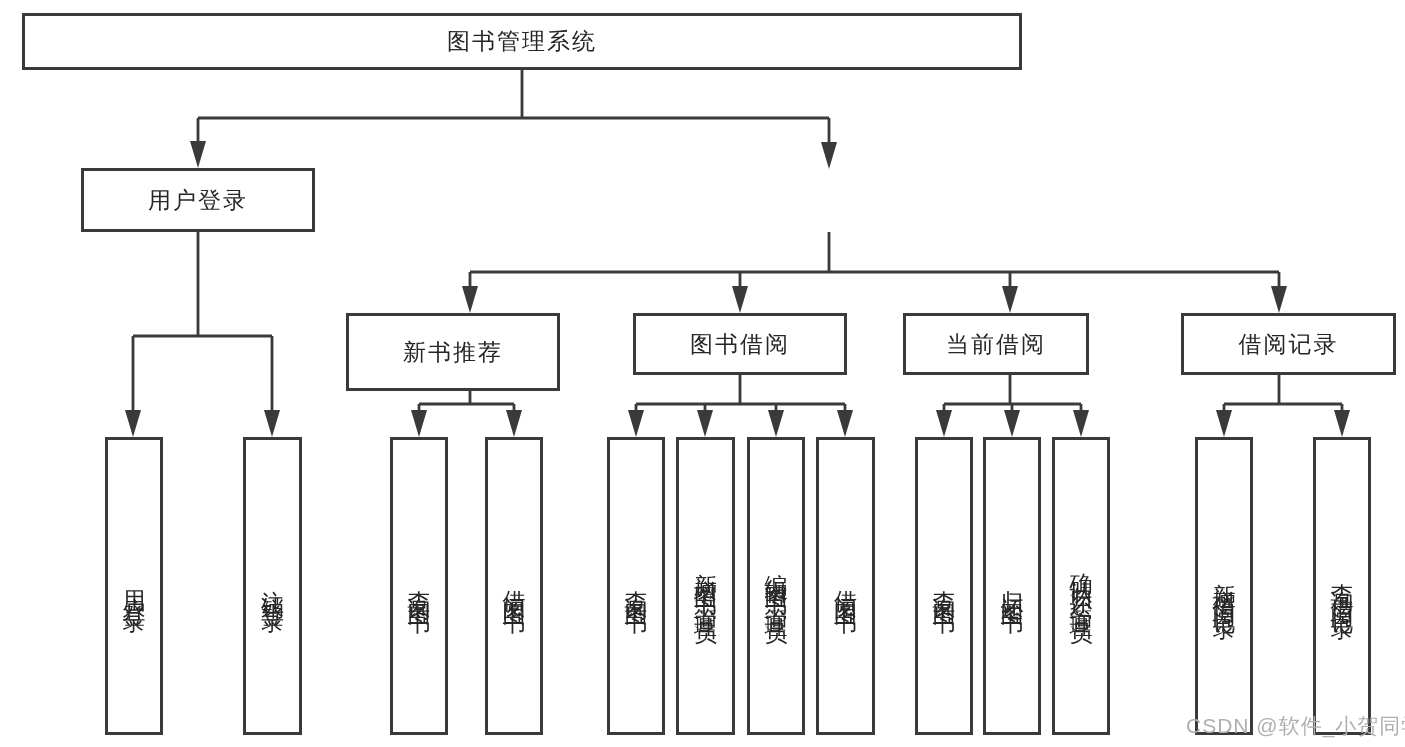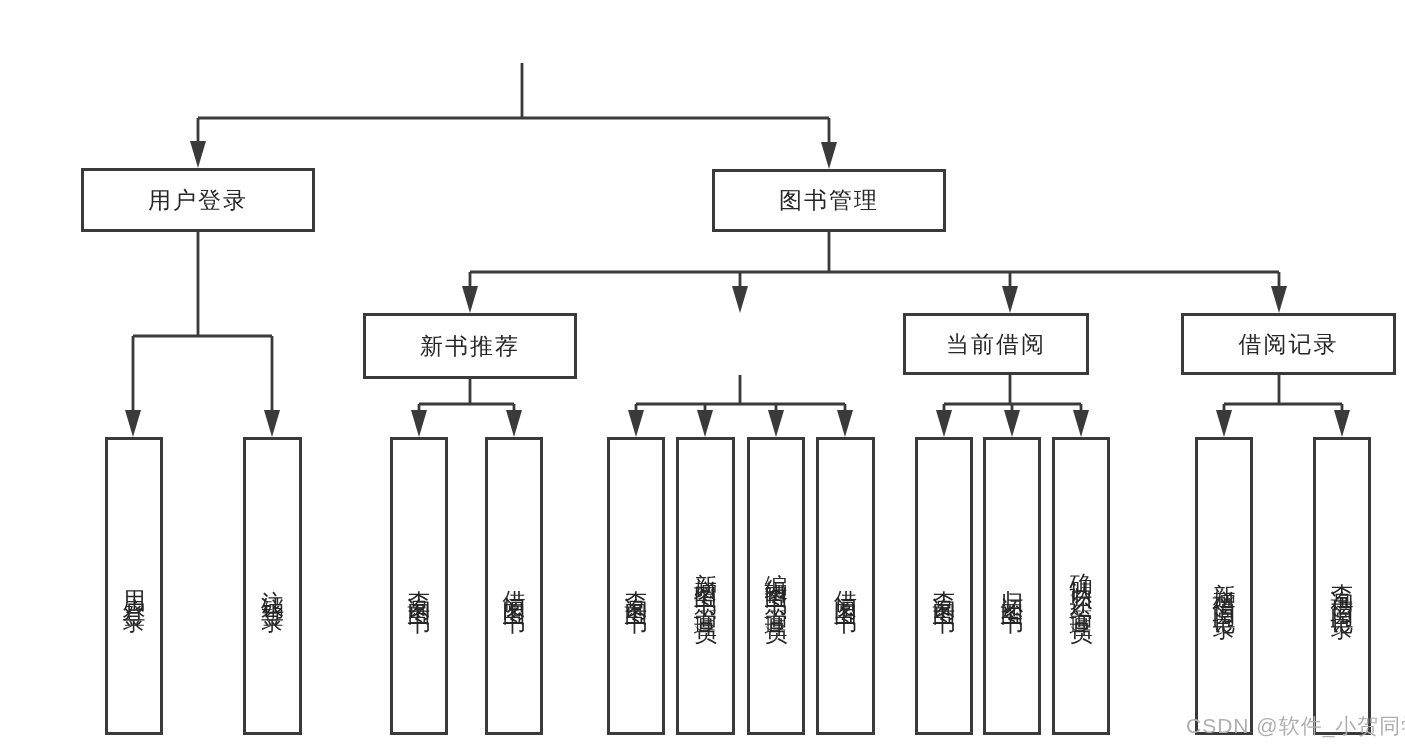--- a/index.html
+++ b/index.html
@@ -57,25 +57,26 @@
       <polygon points="768,410 784,410 776,437"></polygon>
       <polygon points="837,410 853,410 845,437"></polygon>
       <polygon points="936,410 952,410 944,437"></polygon>
       <polygon points="1004,410 1020,410 1012,437"></polygon>
       <polygon points="1073,410 1089,410 1081,437"></polygon>
       <polygon points="1216,410 1232,410 1224,437"></polygon>
       <polygon points="1334,410 1350,410 1342,437"></polygon>
     </g>
   </svg>
 
+  <div class="box hbox" style="left:22px;top:13px;width:1000px;height:57px;">图书管理系统</div>
 
   <div class="box hbox" style="left:81px;top:168px;width:234px;height:64px;">用户登录</div>
-  <div class="box hbox" style="left:712px;top:169px;width:234px;height:63px;">图书管理</div>
 
-  <div class="box hbox" style="left:363px;top:313px;width:214px;height:66px;font-family:Liberation Mono, monospace;">新书推荐</div>
+  <div class="box hbox" style="left:346px;top:313px;width:214px;height:78px;font-family:Liberation Mono, monospace;">新书推荐</div>
+  <div class="box hbox" style="left:633px;top:313px;width:214px;height:62px;">图书借阅</div>
   <div class="box hbox" style="left:903px;top:313px;width:186px;height:62px;">当前借阅</div>
   <div class="box hbox" style="left:1172px;top:313px;width:215px;height:62px;margin-left:9px;">借阅记录</div>
 
   <div class="box vbox" style="left:105px;top:437px;width:58px;height:298px;">用户登录</div>
   <div class="box vbox" style="left:243px;top:437px;width:59px;height:298px;">注销登录</div>
 
   <div class="box vbox" style="left:390px;top:437px;width:58px;height:298px;">查询图书</div>
   <div class="box vbox" style="left:485px;top:437px;width:58px;height:298px;">借阅图书</div>
 
   <div class="box vbox" style="left:607px;top:437px;width:58px;height:298px;">查询图书</div>

